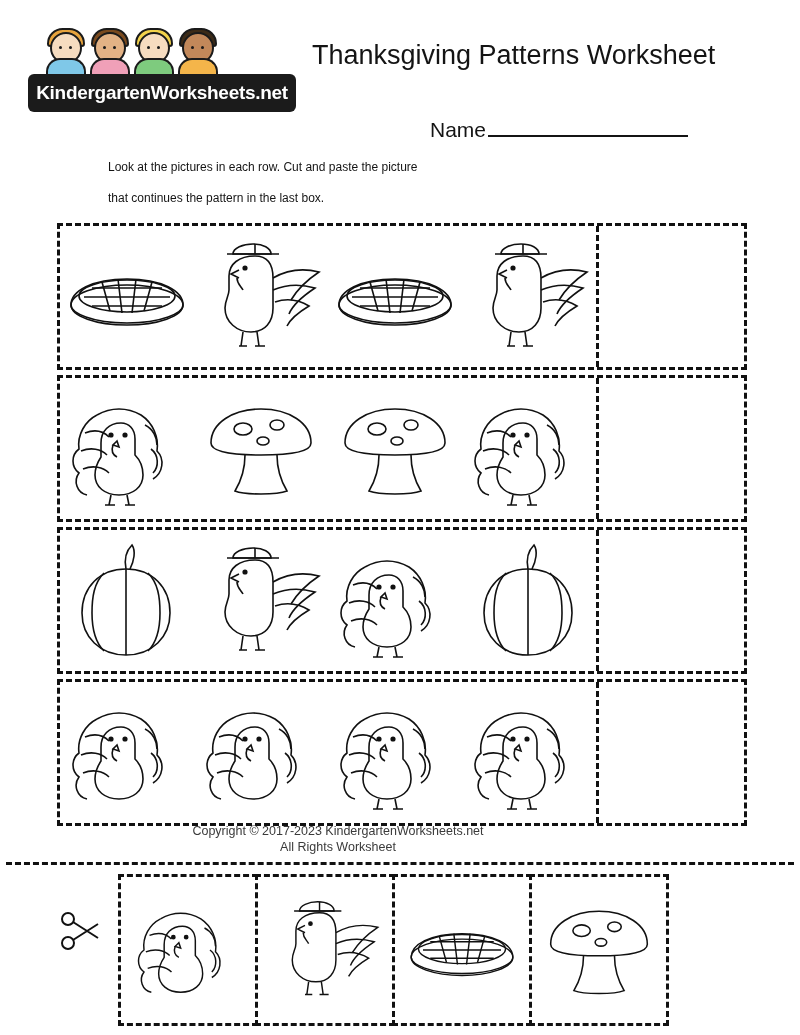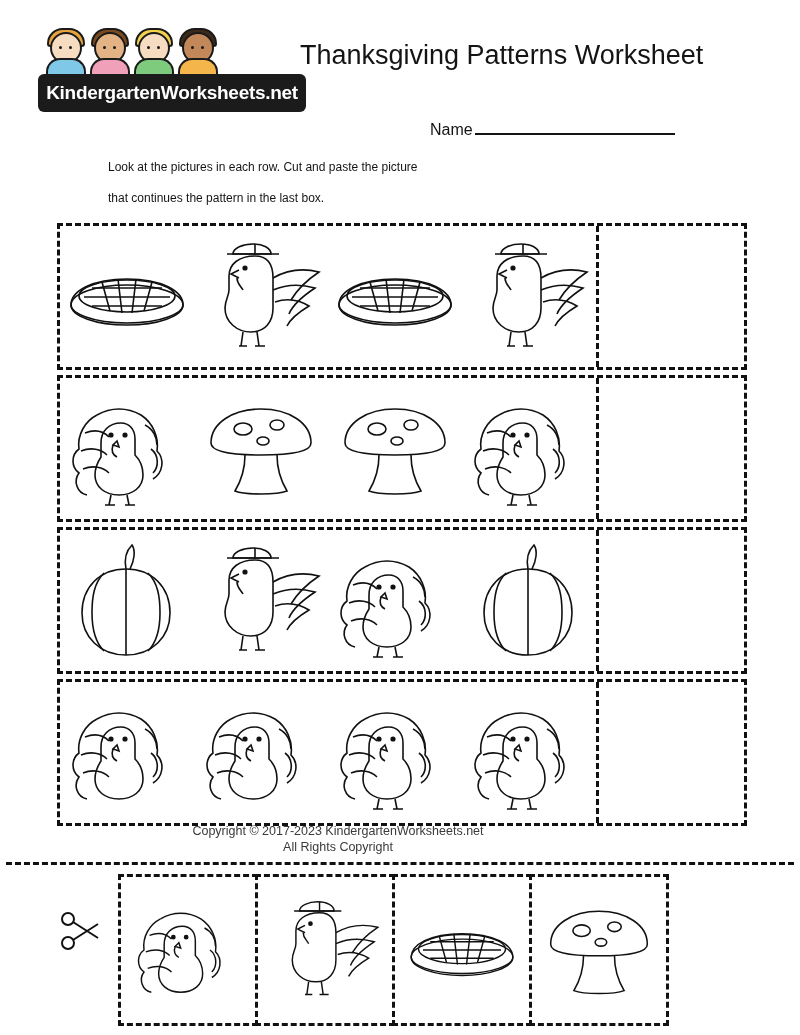--- a/index.html
+++ b/index.html
@@ -95,21 +95,21 @@
   .kid3 { left: 88px; }
   .kid3 .hair { background: #f2d24b; }
   .kid3 .body { background: #7ecb7e; }
   .kid4 { left: 132px; }
   .kid4 .hair { background: #3b2a17; }
   .kid4 .head { background: #c2885a; }
   .kid4 .body { background: #f4b54a; }
 
   .logo-banner {
     position: absolute;
-    left: 16px;
+    left: 6px;
     top: 46px;
     width: 268px;
     height: 38px;
     background: #1b1b1b;
     border-radius: 6px;
     display: flex;
     align-items: center;
     justify-content: center;
   }
   .logo-banner span {
@@ -126,32 +126,32 @@
     top: 90px;
     width: 268px;
     text-align: center;
     font-size: 13.5px;
     color: #1a1a1a;
     font-family: "Liberation Sans", sans-serif;
   }
 
   .title {
     position: absolute;
-    left: 300px;
+    left: 312px;
     top: 22px;
     width: 480px;
     font-size: 27px;
     color: #141414;
     font-family: "Liberation Sans", sans-serif;
   }
   .name-line {
     position: absolute;
     left: 430px;
     top: 100px;
-    font-size: 16px;
+    font-size: 21px;
     color: #141414;
     white-space: nowrap;
   }
   .name-line .rule {
     display: inline-block;
     border-bottom: 2px solid #141414;
     width: 200px;
     height: 15px;
     margin-left: 2px;
     vertical-align: baseline;
@@ -563,21 +563,21 @@
       </div>
       <div class="cell answer-cell">
         <span></span>
       </div>
     </div>
   </div>
 </div>
 
 <div class="copyright">
   <div>Copyright © 2017-2023 KindergartenWorksheets.net</div>
-  <div>All Rights Copyright</div>
+  <div>All Rights Worksheet</div>
 </div>
 
 <div class="cutline"></div>
 
 <div class="scissors">
   <svg width="46" height="46" viewBox="0 0 46 46">
     <g fill="none" stroke="#111" stroke-width="2">
       <circle cx="10" cy="11" r="6"></circle>
       <circle cx="10" cy="35" r="6"></circle>
       <path d="M15 14 L40 30 M15 32 L40 16"></path>

